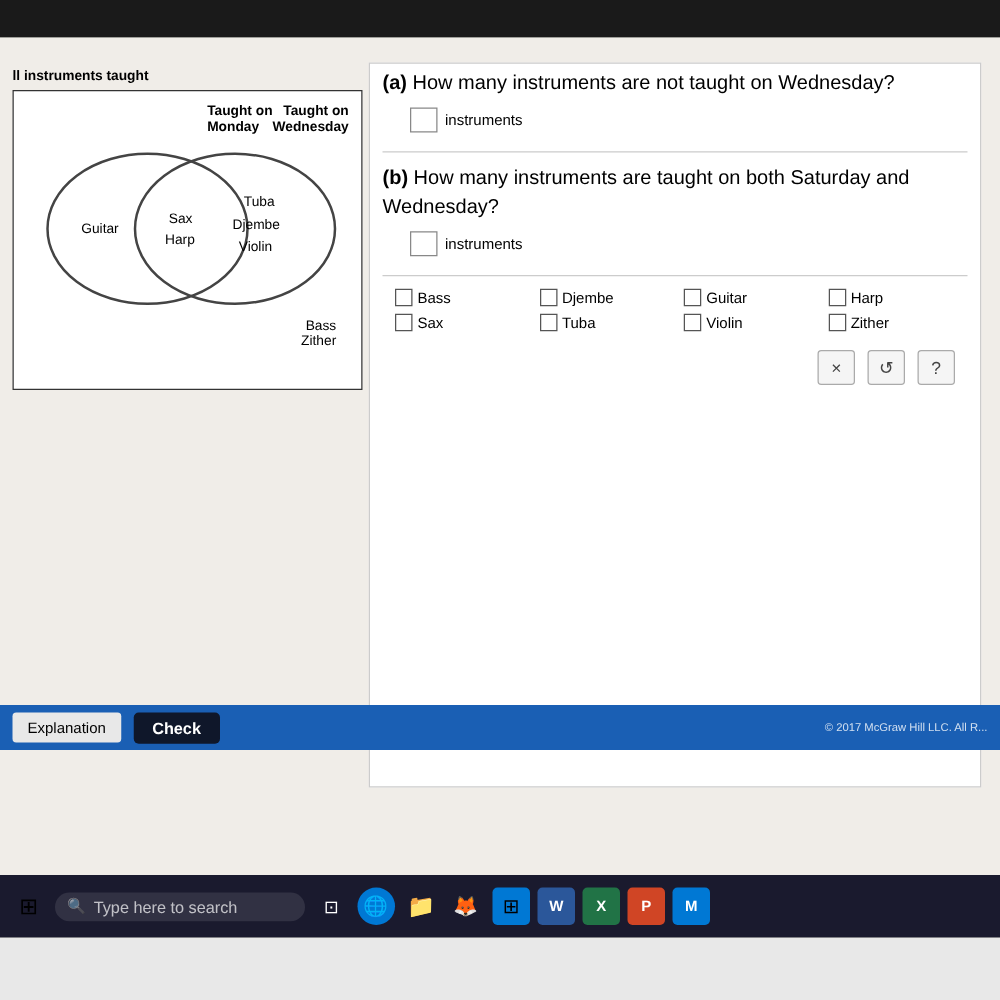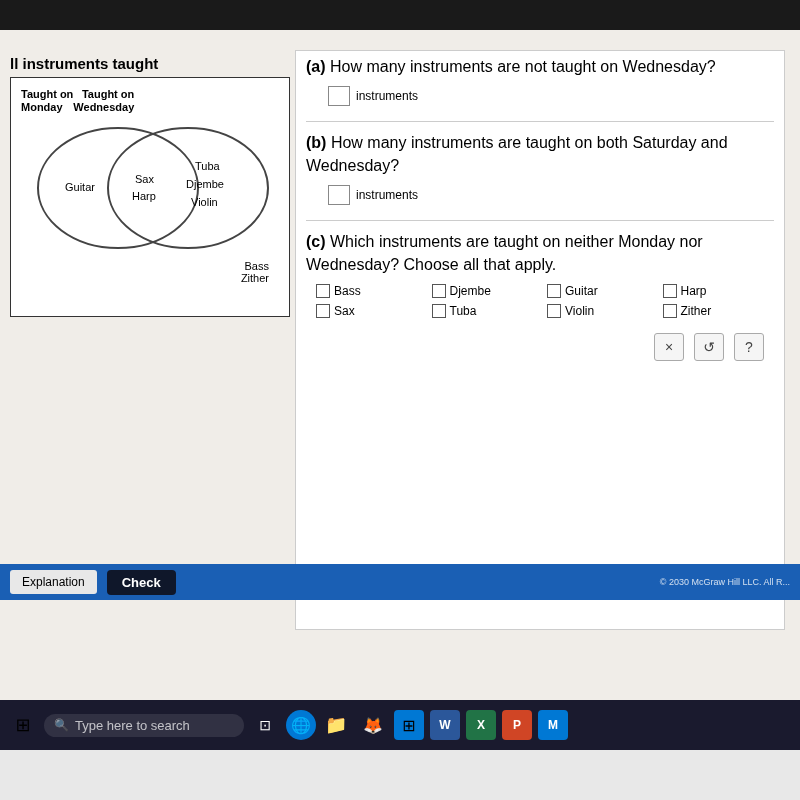--- a/index.html
+++ b/index.html
@@ -33,21 +33,21 @@
     }
 
     
     .left-panel {
       width: 290px;
       flex-shrink: 0;
       padding: 5px;
     }
 
     .venn-title {
-      font-size: 15px;
+      font-size: 11px;
       font-weight: bold;
       margin-bottom: 5px;
       color: #000;
     }
 
     .venn-container {
       border: 1.5px solid #333;
       padding: 10px;
       position: relative;
       height: 240px;
@@ -257,21 +257,21 @@
 <body>
 
 <div class="screen">
 
   <div class="content-area">
 
     <div class="left-panel">
       <div class="venn-title">ll instruments taught</div>
       <div class="venn-container">
 
-        <div style="display:flex; justify-content:flex-start; margin-bottom:4px;">
+        <div style="display:flex; justify-content:flex-end; margin-bottom:4px;margin-left:39px;">
           <div class="venn-label" style="font-size:11px;font-weight:bold;line-height:1.2;">Taught on<br>Monday</div>
           <div class="venn-label right" style="font-size:11px;font-weight:bold;line-height:1.2;">Taught on<br>Wednesday</div>
         </div>
 
         <svg width="255" height="140" style="display:block;margin:0 auto;">
 
           <ellipse cx="95" cy="70" rx="80" ry="60" fill="none" stroke="#444" stroke-width="2"></ellipse>
 
           <ellipse cx="165" cy="70" rx="80" ry="60" fill="none" stroke="#444" stroke-width="2"></ellipse>
 
@@ -315,24 +315,20 @@
         </div>
         <div class="answer-input-row">
           <div class="answer-box"></div>
           <span class="answer-label">instruments</span>
         </div>
       </div>
 
       <hr class="divider-line">
 
       <div class="question-block">
-        <div class="question-text">
-          <strong>(c)</strong>
-          <span>Which instruments are taught on neither Monday nor Wednesday? Choose all that apply.</span>
-        </div>
         <div class="checkbox-grid">
 
           <div class="checkbox-item">
             <div class="checkbox-sq"></div>
             <span>Bass</span>
           </div>
           <div class="checkbox-item">
             <div class="checkbox-sq"></div>
             <span>Djembe</span>
           </div>
@@ -369,21 +365,21 @@
         <div class="icon-btn">↺</div>
         <div class="icon-btn">?</div>
       </div>
 
     </div>
   </div>
 
   <div class="bottom-bar">
     <button class="explanation-btn">Explanation</button>
     <button class="check-btn">Check</button>
-    <span class="copyright">© 2030 McGraw Hill LLC. All R...</span>
+    <span class="copyright">© 2017 McGraw Hill LLC. All R...</span>
   </div>
 
 </div>
 
 <div class="taskbar">
 
   <div class="taskbar-icon" style="font-size:18px;">⊞</div>
   <div class="search-bar">
     <span style="font-size:12px;color:rgba(255,255,255,0.6);">🔍</span>
     <span class="search-text">Type here to search</span>

